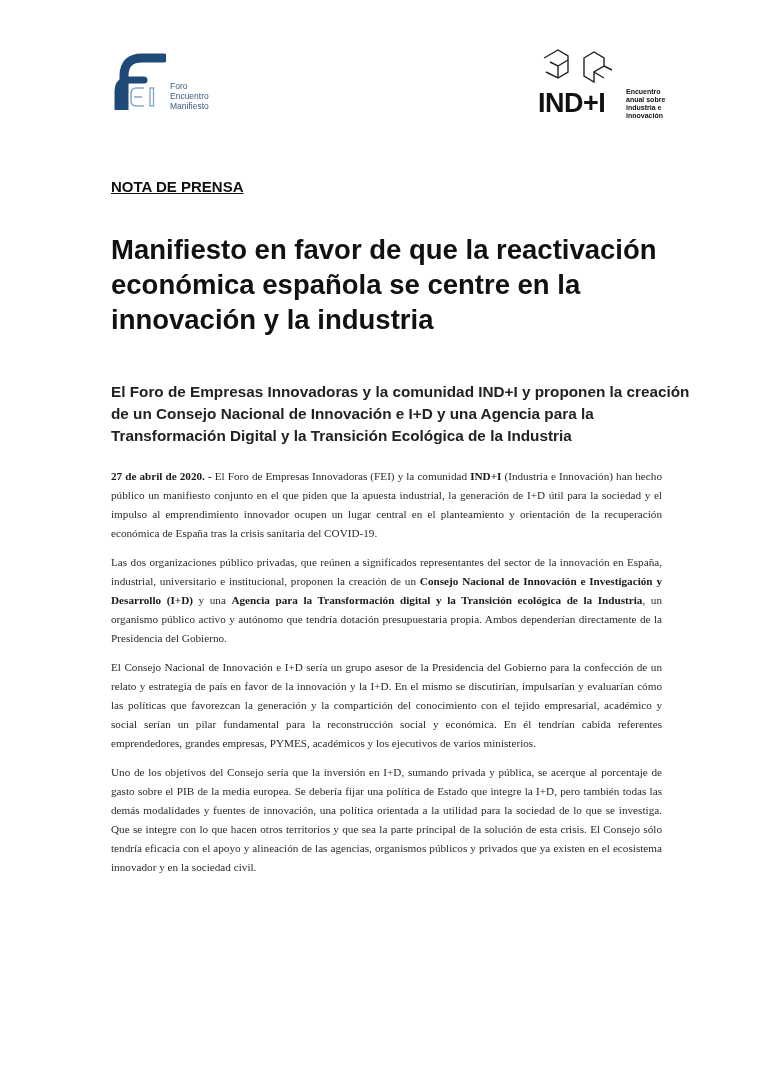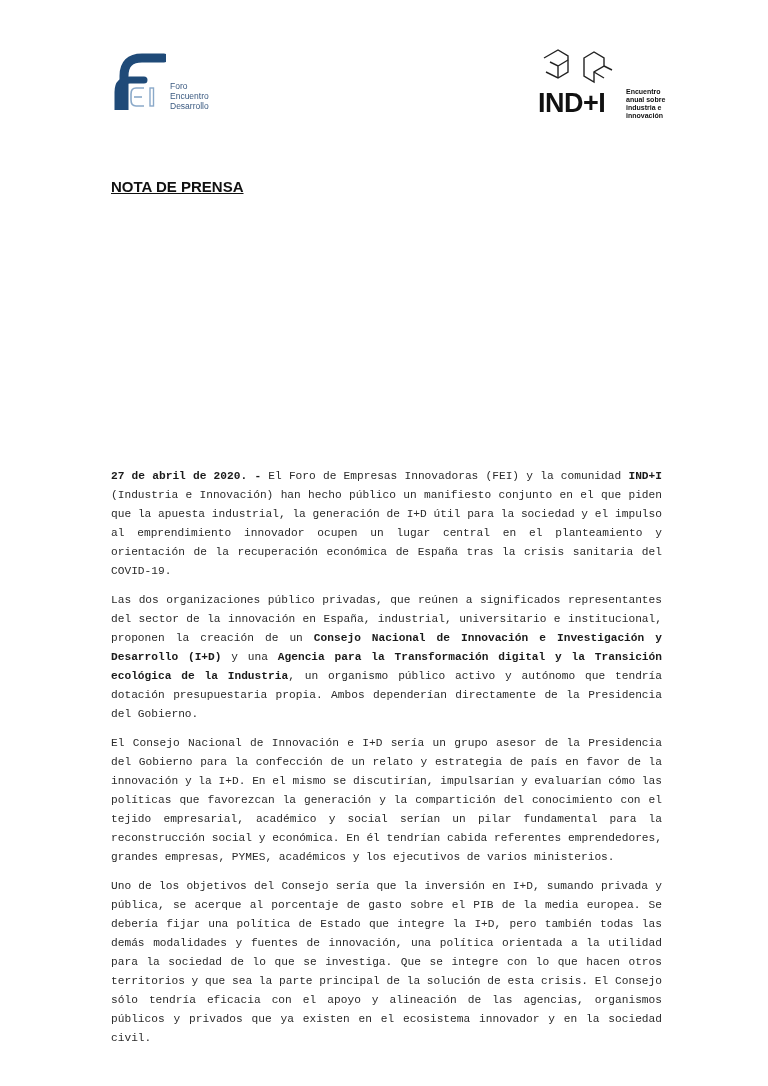--- a/index.html
+++ b/index.html
@@ -19,61 +19,63 @@
   .ind-title { position: absolute; left: 0; top: 40px; font-size: 27px; font-weight: bold; letter-spacing: -0.5px; color: #111; line-height: 30px; }
   .ind-sub { position: absolute; left: 88px; top: 40px; font-size: 7px; font-weight: bold; line-height: 8px; color: #111; }
   .ind-sub div { white-space: nowrap; }
 
   
   .nota { position: absolute; left: 111px; top: 178px; font-size: 15px; font-weight: bold; text-decoration: underline; color: #111; }
   .title { position: absolute; left: 111px; top: 232px; width: 580px; font-size: 27.5px; font-weight: bold; line-height: 35px; color: #111; }
   .subtitle { position: absolute; left: 111px; top: 381px; width: 580px; font-size: 15.3px; font-weight: bold; line-height: 22px; color: #222; }
 
   
-  .body { position: absolute; left: 111px; top: 467px; width: 551px; font-family: Liberation Mono, monospace; font-size: 11.2px; line-height: 19px; color: #2a2a2a; }
+  .body { position: absolute; left: 111px; top: 467px; width: 551px; font-family: Liberation Serif, serif; font-size: 11.2px; line-height: 19px; color: #2a2a2a; }
   .body p { text-align: justify; margin-bottom: 10px; }
   .body b { font-weight: bold; color: #1a1a1a; }
 </style>
 </head>
 <body>
 
 <div class="page">
 
   <div class="fei-logo">
     <svg class="fei-mark" viewBox="0 0 52 58">
       <path d="M10 58 V24 Q10 6 28 6 H50" fill="none" stroke="#1f4a78" stroke-width="9" stroke-linecap="round"></path>
       <path d="M4 58 V40 Q4 28 16 28 H30" fill="none" stroke="#1f4a78" stroke-width="7" stroke-linecap="round"></path>
       <path d="M30 36 H22 Q17 36 17 42 V48 Q17 54 22 54 H30" fill="none" stroke="#8aa9c9" stroke-width="1.6"></path>
       <path d="M20 45 H28" fill="none" stroke="#8aa9c9" stroke-width="1.6"></path>
       <rect x="36" y="36" width="3.5" height="18" fill="none" stroke="#8aa9c9" stroke-width="1.4"></rect>
     </svg>
     <div class="fei-text">
       <div>Foro</div>
       <div>Encuentro</div>
-      <div>Desarrollo</div>
+      <div>Manifiesto</div>
     </div>
   </div>
 
   <div class="ind-logo">
     <svg class="ind-cubes" viewBox="0 0 72 36">
       <path d="M2 10 L16 2 L26 8 V24 L16 30 L4 24" fill="none" stroke="#222" stroke-width="1.4"></path>
       <path d="M8 14 L16 18 L26 12 M16 18 V30" fill="none" stroke="#222" stroke-width="1.4"></path>
       <path d="M42 10 L52 4 L62 10 V18 L52 24 L52 34 L42 28 Z" fill="none" stroke="#222" stroke-width="1.4"></path>
       <path d="M52 24 L62 30 M62 18 L70 22" fill="none" stroke="#222" stroke-width="1.4"></path>
     </svg>
     <div class="ind-title">IND+I</div>
     <div class="ind-sub">
       <div>Encuentro</div>
       <div>anual sobre</div>
       <div>industria e</div>
       <div>innovación</div>
     </div>
   </div>
 
   <div class="nota">NOTA DE PRENSA</div>
+  <h1 class="title">Manifiesto en favor de que la reactivación económica española se centre en la innovación y la industria</h1>
+  <h2 class="subtitle">El Foro de Empresas Innovadoras y la comunidad IND+I y proponen la creación de un Consejo Nacional de Innovación e I+D y una Agencia para la Transformación Digital y la Transición Ecológica de la Industria</h2>
 
   <div class="body">
     <p><b>27 de abril de 2020. -</b><span> El Foro de Empresas Innovadoras (FEI) y la comunidad </span><b>IND+I</b><span> (Industria e Innovación) han hecho público un manifiesto conjunto en el que piden que la apuesta industrial, la generación de I+D útil para la sociedad y el impulso al emprendimiento innovador ocupen un lugar central en el planteamiento y orientación de la recuperación económica de España tras la crisis sanitaria del COVID-19.</span></p>
 
     <p><span>Las dos organizaciones público privadas, que reúnen a significados representantes del sector de la innovación en España, industrial, universitario e institucional, proponen la creación de un </span><b>Consejo Nacional de Innovación e Investigación y Desarrollo (I+D)</b><span> y una </span><b>Agencia para la Transformación digital y la Transición ecológica de la Industria</b><span>, un organismo público activo y autónomo que tendría dotación presupuestaria propia. Ambos dependerían directamente de la Presidencia del Gobierno.</span></p>
 
     <p>El Consejo Nacional de Innovación e I+D sería un grupo asesor de la Presidencia del Gobierno para la confección de un relato y estrategia de país en favor de la innovación y la I+D. En el mismo se discutirían, impulsarían y evaluarían cómo las políticas que favorezcan la generación y la compartición del conocimiento con el tejido empresarial, académico y social serían un pilar fundamental para la reconstrucción social y económica. En él tendrían cabida referentes emprendedores, grandes empresas, PYMES, académicos y los ejecutivos de varios ministerios.</p>
     <p>Uno de los objetivos del Consejo sería que la inversión en I+D, sumando privada y pública, se acerque al porcentaje de gasto sobre el PIB de la media europea. Se debería fijar una política de Estado que integre la I+D, pero también todas las demás modalidades y fuentes de innovación, una política orientada a la utilidad para la sociedad de lo que se investiga. Que se integre con lo que hacen otros territorios y que sea la parte principal de la solución de esta crisis. El Consejo sólo tendría eficacia con el apoyo y alineación de las agencias, organismos públicos y privados que ya existen en el ecosistema innovador y en la sociedad civil.</p>
   </div>
 </div>

